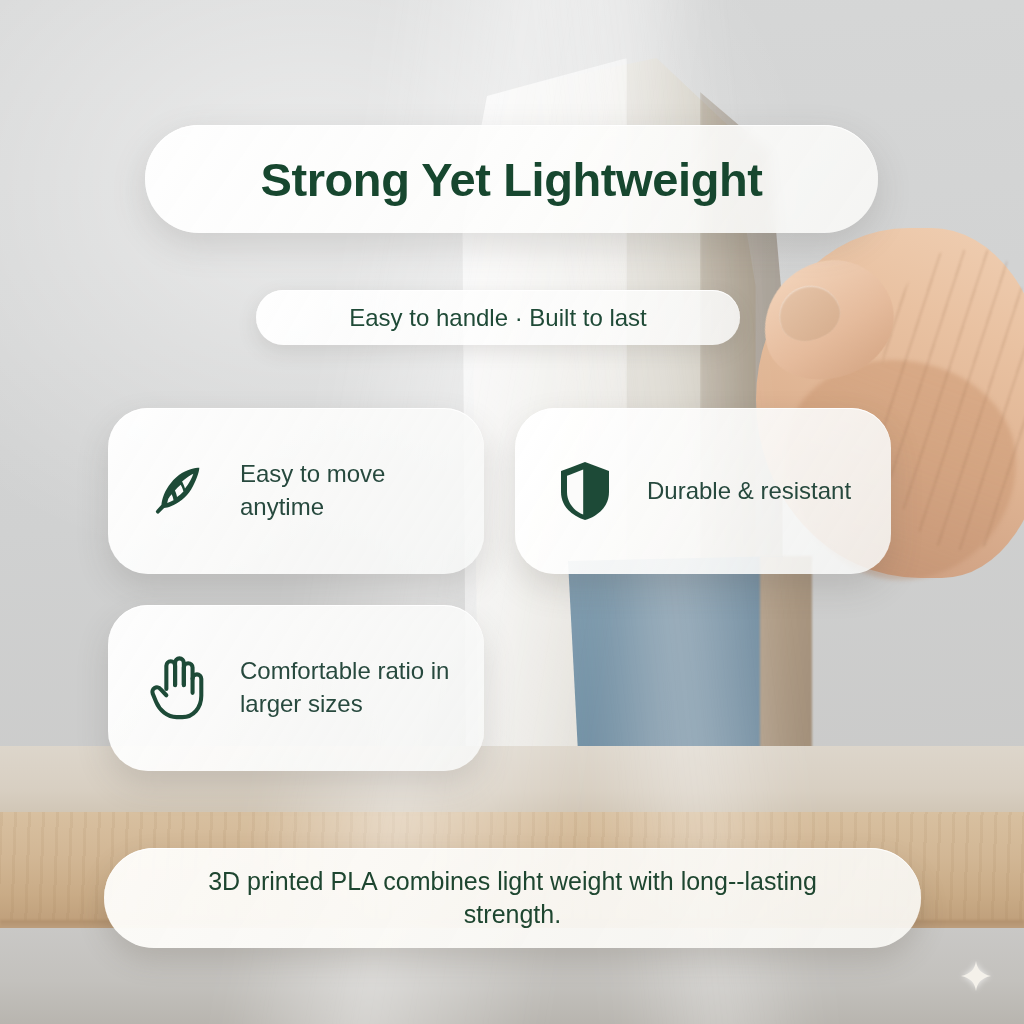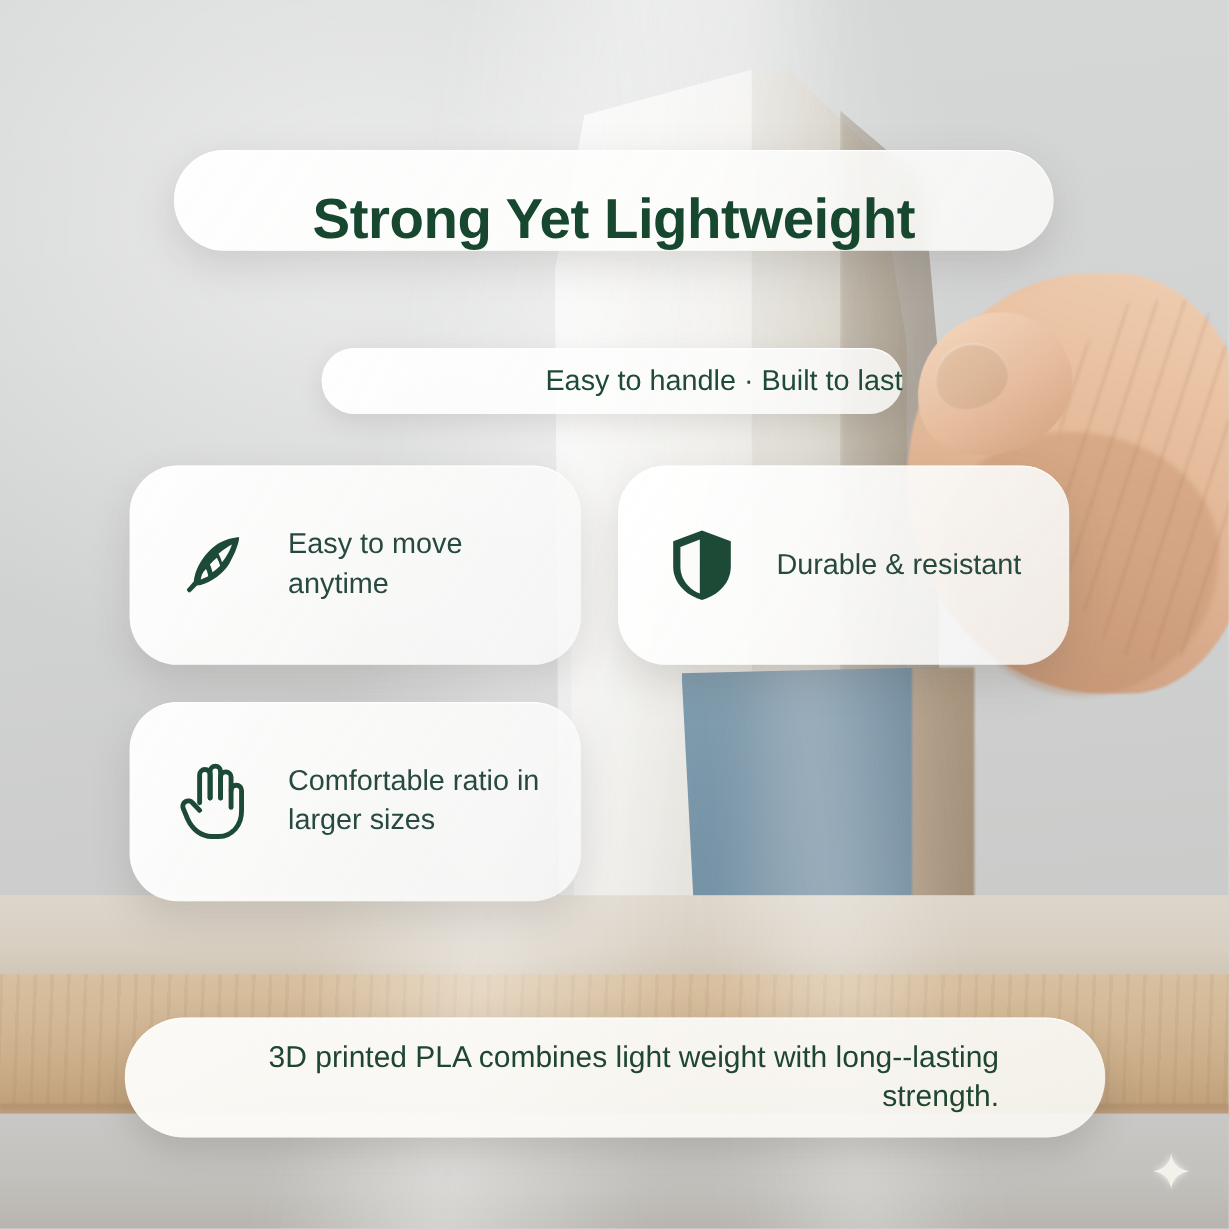--- a/index.html
+++ b/index.html
@@ -178,54 +178,54 @@
     left: 976px; top: 976px;
     width: 30px; height: 30px;
     transform: translate(-50%, -50%);
   }
   .sparkle svg { display: block; filter: drop-shadow(0 0 3px rgba(255,255,255,0.8)); }
 
   
   .title-pill {
     position: absolute;
     left: 145px; top: 125px;
-    width: 733px; height: 84px;
+    width: 733px; height: 108px;
     border-radius: 58px;
     background: linear-gradient(125deg, rgba(255,255,255,0.97) 0%, rgba(253,253,252,0.93) 42%, rgba(249,249,247,0.88) 100%);
     box-shadow: 0 12px 34px rgba(90,85,80,0.18), inset 0 1px 0 rgba(255,255,255,0.9);
-    display: flex; align-items: flex-end; justify-content: center;
+    display: flex; align-items: center; justify-content: center;
     backdrop-filter: blur(6px);
   }
   .title-pill .title-text {
     font-size: 47px;
     font-weight: 700;
     letter-spacing: -0.4px;
     color: #17472f;
     white-space: nowrap;
   }
 
   .subtitle-pill {
     position: absolute;
-    left: 268px; top: 290px;
+    left: 256px; top: 290px;
     width: 484px; height: 55px;
     border-radius: 28px;
     background: linear-gradient(120deg, rgba(255,255,255,0.95), rgba(250,250,249,0.86));
     box-shadow: 0 7px 20px rgba(90,85,80,0.14), inset 0 1px 0 rgba(255,255,255,0.9);
-    display: flex; align-items: center; justify-content: flex-end;
+    display: flex; align-items: center; justify-content: center;
   }
   .subtitle-pill .subtitle-text {
     font-size: 24px;
     font-weight: 400;
     color: #1f4a37;
     white-space: nowrap;
   }
 
   .cards {
     position: absolute;
-    left: 108px; top: 388px;
+    left: 108px; top: 408px;
     width: 812px;
     display: grid;
     grid-template-columns: 376px 376px;
     grid-template-rows: 166px 166px;
     column-gap: 60px;
     row-gap: 59px;
     gap: 31px;
   }
   .card {
     border-radius: 40px;
@@ -250,21 +250,21 @@
   }
 
   .footer-pill {
     position: absolute;
     left: 104px; top: 848px;
     width: 817px; height: 100px;
     border-radius: 50px;
     background: linear-gradient(120deg, rgba(253,252,249,0.97), rgba(248,247,243,0.92));
     box-shadow: 0 12px 28px rgba(90,80,66,0.20), inset 0 1px 0 rgba(255,255,255,0.9);
     display: flex; align-items: center; justify-content: center;
-    text-align: right;
+    text-align: center;
   }
   .footer-pill .footer-text {
     font-size: 25px;
     line-height: 1.34;
     color: #1e4630;
     max-width: 640px;
   }
 </style>
 </head>
 <body>

